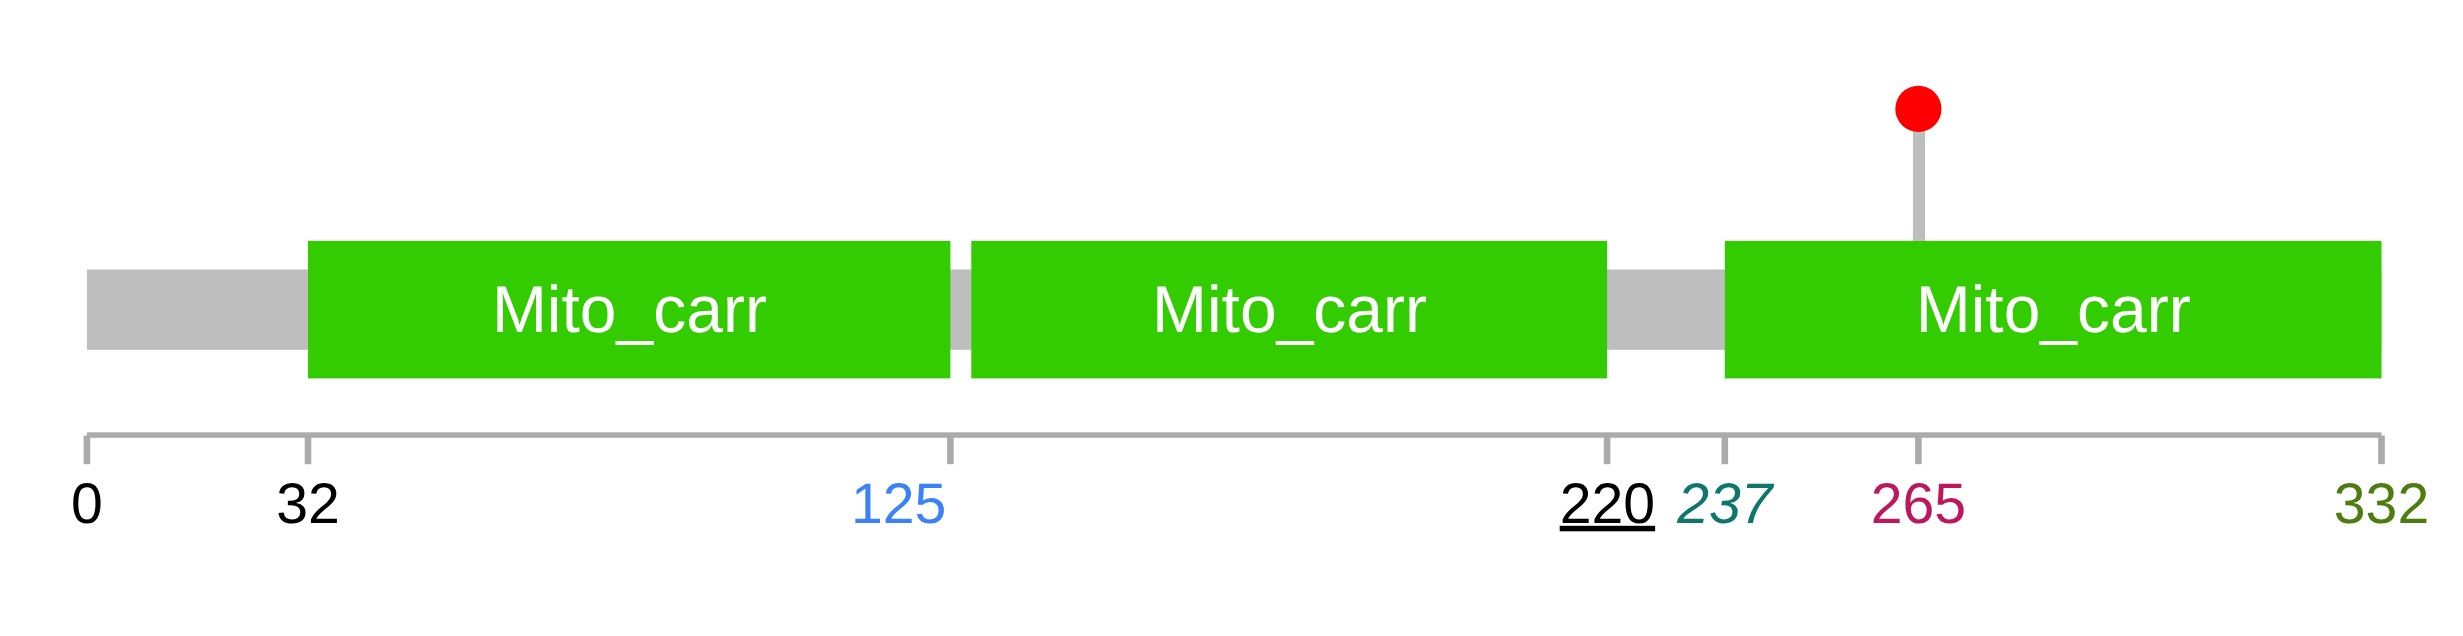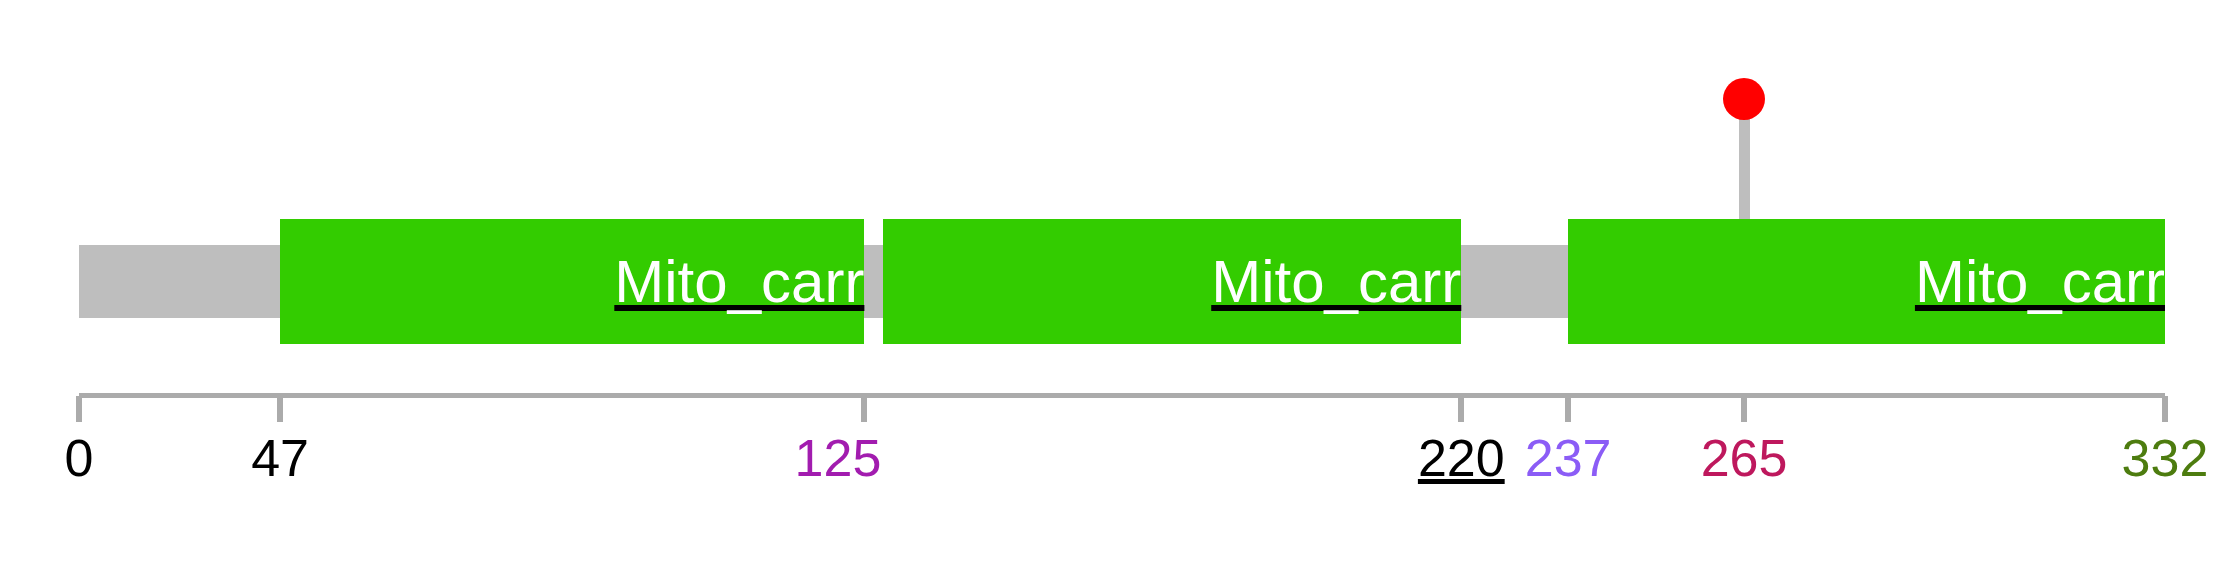--- a/index.html
+++ b/index.html
@@ -19,22 +19,21 @@
     position: absolute;
     top: 245px;
     height: 73px;
   }
   .domain-box {
     position: absolute;
     top: 219px;
     height: 125px;
     display: flex;
     align-items: center;
-    justify-content: flex-end;
-    text-decoration: underline;
+    justify-content: center;
   }
   .domain-label {
     font-size: 60px;
     line-height: 1;
     white-space: nowrap;
   }
   .marker-stem {
     position: absolute;
     width: 11px;
   }
@@ -79,25 +78,25 @@
       <div class="domain-box" style="left: 883.241px; width: 578.048px; background: rgb(51, 204, 0);">
         <span class="domain-label" style="color: rgb(255, 255, 255);">Mito_carr</span>
       </div>
       <div class="domain-box" style="left: 1568.1px; width: 596.898px; background: rgb(51, 204, 0);">
         <span class="domain-label" style="color: rgb(255, 255, 255);">Mito_carr</span>
       </div>
       <div class="axis-line" style="left: 79px; width: 2086px; background: rgb(171, 171, 171);"></div>
       <div class="axis-tick" style="left: 79px; background: rgb(171, 171, 171);"></div>
       <div class="tick-label" style="left: 79px; color: rgb(0, 0, 0);">0</div>
       <div class="axis-tick" style="left: 280.06px; background: rgb(171, 171, 171);"></div>
-      <div class="tick-label" style="left: 280.06px; color: rgb(0, 0, 0);">47</div>
+      <div class="tick-label" style="left: 280.06px; color: rgb(0, 0, 0);">32</div>
       <div class="axis-tick" style="left: 864.392px; background: rgb(171, 171, 171);"></div>
-      <div class="tick-label" style="left: 838px; color: #a21caf;">125</div>
+      <div class="tick-label" style="left: 817px; color: #3b82f6;">125</div>
       <div class="axis-tick" style="left: 1461.29px; background: rgb(171, 171, 171);"></div>
       <div class="tick-label" style="left: 1461.29px; color: rgb(0, 0, 0); text-decoration: underline;">220</div>
       <div class="axis-tick" style="left: 1568.1px; background: rgb(171, 171, 171);"></div>
-      <div class="tick-label" style="left: 1568.1px; color: #8b5cf6;">237</div>
+      <div class="tick-label" style="left: 1568.1px; color: #0f766e; font-style: italic;">237</div>
       <div class="axis-tick" style="left: 1744.03px; background: rgb(171, 171, 171);"></div>
       <div class="tick-label" style="left: 1744.03px; color: #be185d;">265</div>
       <div class="axis-tick" style="left: 2165px; background: rgb(171, 171, 171);"></div>
       <div class="tick-label" style="left: 2165px; color: #4d7c0f;">332</div>
     </div>
 </div>
 
 </body></html>

